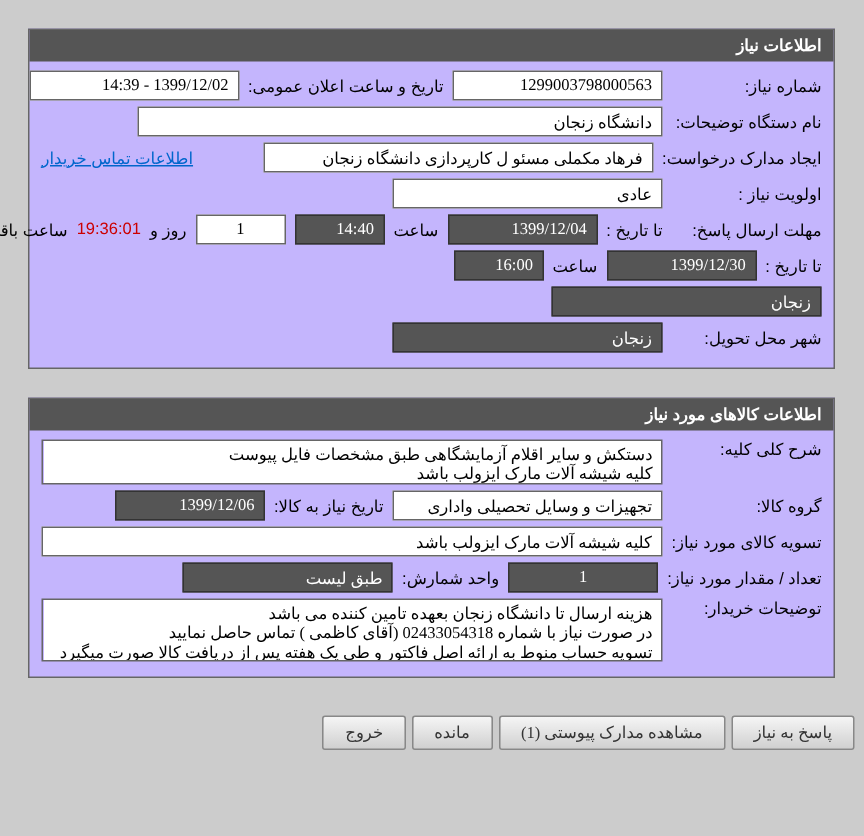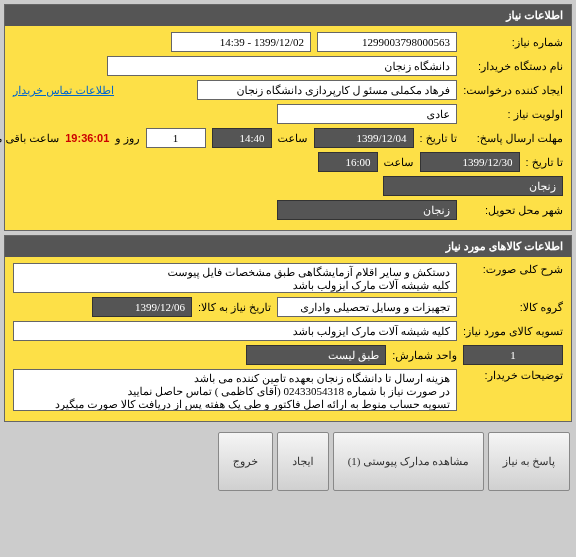--- a/index.html
+++ b/index.html
@@ -7,22 +7,22 @@
     font-family: Tahoma, Arial, sans-serif;
     font-size: 11px;
     background: #cccccc;
     direction: rtl;
     width: 576px;
     height: 557px;
     overflow: hidden;
   }
   .panel {
     border: 1px solid #666;
-    margin: 4px;
-    background: #fde047;
+    margin: 19px;
+    background: #c4b5fd;
   }
   .panel-header {
     background: #555555;
     color: #fff;
     padding: 4px 8px;
     font-size: 11px;
     font-weight: bold;
   }
   .panel-body {
     padding: 6px 8px;
@@ -71,32 +71,32 @@
     resize: none;
   }
   .link {
     color: #0066cc;
     text-decoration: underline;
     cursor: pointer;
     font-size: 11px;
   }
   .countdown {
     color: #cc0000;
-    font-weight: bold;
+    font-weight: normal;
   }
   .btn-bar {
     display: flex;
     gap: 4px;
     padding: 6px;
     justify-content: flex-start;
   }
   .btn {
     background: linear-gradient(#f5f5f5, #d0d0d0);
     border: 1px solid #888;
-    padding: 22px 14px;
+    padding: 4px 14px;
     font-size: 11px;
     font-family: Tahoma;
     cursor: pointer;
     border-radius: 2px;
     color: #333;
   }
   .w60 { width: 60px; }
   .w100 { width: 100px; }
   .w140 { width: 140px; }
   .w180 { width: 180px; }
@@ -107,28 +107,29 @@
 </style>
 </head>
 <body>
 
 <div class="panel">
   <div class="panel-header">اطلاعات نیاز</div>
   <div class="panel-body">
     <div class="row">
       <span class="label">شماره نیاز:</span>
       <input class="input w140" value="1299003798000563" style="">
+      <span class="label-sm">تاریخ و ساعت اعلان عمومی:</span>
       <input class="input w140" value="1399/12/02 - 14:39" style="">
     </div>
     <div class="row">
-      <span class="label">نام دستگاه خریدار:</span>
+      <span class="label">نام دستگاه توضیحات:</span>
       <input class="input w350" value="دانشگاه زنجان" style="">
     </div>
     <div class="row">
-      <span class="label">ایجاد کننده درخواست:</span>
+      <span class="label">ایجاد مدارک درخواست:</span>
       <input class="input w260" value="فرهاد مکملی مسئو ل کارپردازی دانشگاه زنجان" style="">
       <a class="link ml-auto">اطلاعات تماس خریدار</a>
     </div>
     <div class="row">
       <span class="label">اولویت نیاز :</span>
       <input class="input w180" value="عادی" style="">
     </div>
     <div class="row">
       <span class="label">مهلت ارسال پاسخ:</span>
       <span class="label-sm">تا تاریخ :</span>
@@ -153,46 +154,47 @@
       <span class="label">شهر محل تحویل:</span>
       <input class="input-dark w180" value="زنجان" style="">
     </div>
   </div>
 </div>
 
 <div class="panel">
   <div class="panel-header">اطلاعات کالاهای مورد نیاز</div>
   <div class="panel-body">
     <div class="row" style="align-items:flex-start">
-      <span class="label">شرح کلی صورت:</span>
+      <span class="label">شرح کلی کلیه:</span>
       <textarea class="textarea flex1" rows="2" style="">دستکش و سایر اقلام آزمایشگاهی طبق مشخصات فایل پیوست
 کلیه شیشه آلات مارک ایزولب باشد</textarea>
     </div>
     <div class="row">
       <span class="label">گروه کالا:</span>
       <input class="input w180" value="تجهیزات و وسایل تحصیلی واداری" style="">
       <span class="label-sm">تاریخ نیاز به کالا:</span>
       <input class="input-dark w100" value="1399/12/06" style="">
     </div>
     <div class="row">
       <span class="label">تسویه کالای مورد نیاز:</span>
       <input class="input flex1" value="کلیه شیشه آلات مارک ایزولب باشد" style="">
     </div>
     <div class="row">
+      <span class="label">تعداد / مقدار مورد نیاز:</span>
       <input class="input-dark w100" style="text-align: center;" value="1">
       <span class="label-sm">واحد شمارش:</span>
       <input class="input-dark w140" value="طبق لیست" style="">
     </div>
     <div class="row" style="align-items:flex-start">
       <span class="label">توضیحات خریدار:</span>
       <textarea class="textarea flex1" rows="3" style="">هزینه ارسال تا دانشگاه زنجان بعهده تامین کننده می باشد
 در صورت نیاز با شماره 02433054318 (آقای کاظمی ) تماس حاصل نمایید
 تسویه حساب منوط به ارائه اصل فاکتور و طی یک هفته پس از دریافت کالا صورت میگیرد</textarea>
     </div>
   </div>
 </div>
 
 <div class="btn-bar">
   <button class="btn">پاسخ به نیاز</button>
   <button class="btn">مشاهده مدارک پیوستی (1)</button>
-  <button class="btn">ایجاد</button>
+  <button class="btn">مانده</button>
   <button class="btn">خروج</button>
 </div>
 
 </body></html>

